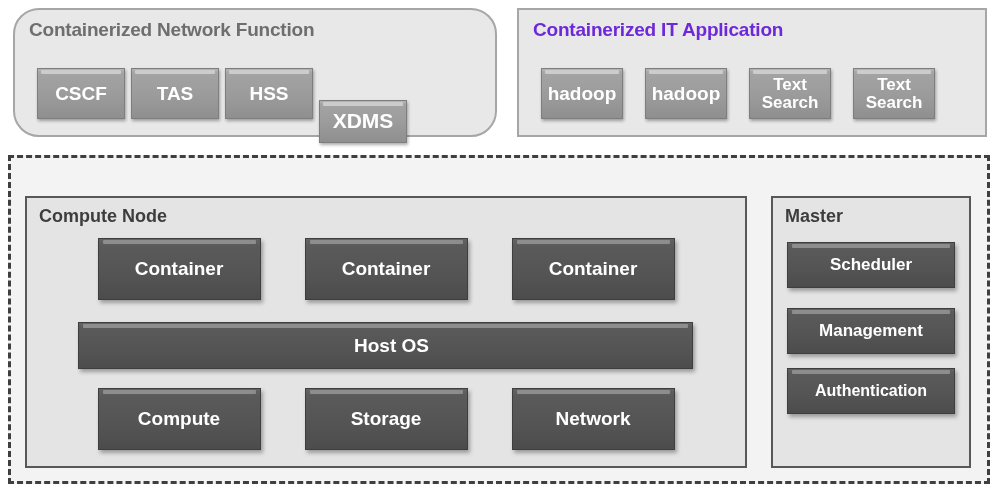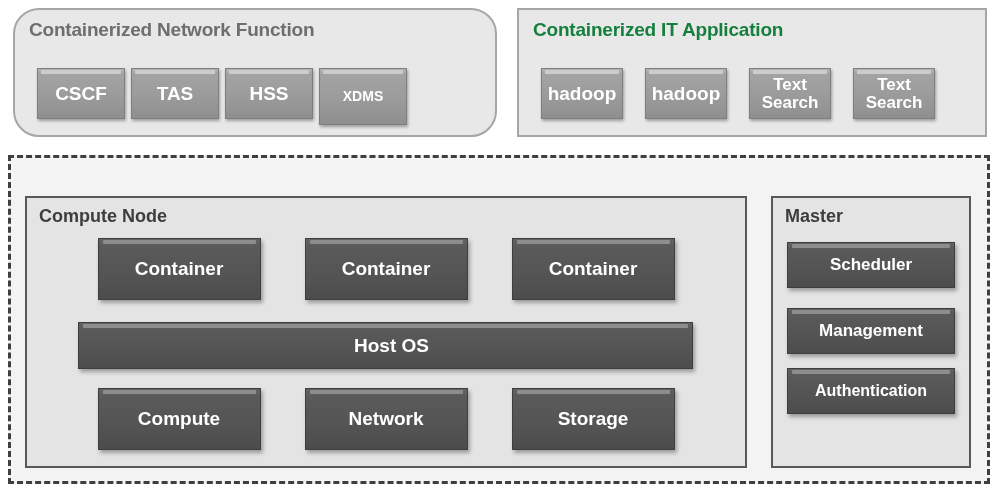--- a/index.html
+++ b/index.html
@@ -29,21 +29,21 @@
   .panel-title {
     position: absolute;
     left: 14px;
     top: 9px;
     font-size: 19px;
     font-weight: bold;
     letter-spacing: -0.2px;
     white-space: nowrap;
   }
   .title-dark  { color: #6e6e6e; }
-  .title-light { color: #15803d; }
+  .title-light { color: #6d28d9; }
 
   .btn-row {
     position: absolute;
     left: 0; right: 0;
     display: flex;
     align-items: flex-start;
   }
 
   
   .btn-light {
@@ -190,21 +190,21 @@
   <div class="btn-row" style="top:58px; left:22px; gap:6px;">
     <div class="btn-light" style="width:88px;height:51px;font-size:19px;">
       <span>CSCF</span>
     </div>
     <div class="btn-light" style="width:88px;height:51px;font-size:19px;">
       <span>TAS</span>
     </div>
     <div class="btn-light" style="width:88px;height:51px;font-size:19px;">
       <span>HSS</span>
     </div>
-    <div class="btn-light" style="width:88px;height:57px;font-size:14px;">
+    <div class="btn-light" style="width:88px;height:43px;font-size:21px;margin-top:32px;">
       <span>XDMS</span>
     </div>
   </div>
 </div>
 
 <div class="top-panel" id="panel-cit">
   <div class="panel-title title-light">Containerized IT Application</div>
   <div class="btn-row" style="top:58px; left:22px; gap:22px;">
     <div class="btn-light" style="width:82px;height:51px;font-size:19px;">
       <span>hadoop</span>
@@ -245,24 +245,24 @@
       <div class="btn-dark" id="host-os">
         <span>Host OS</span>
       </div>
     </div>
 
     <div class="cn-row" id="cn-row-resources">
       <div class="btn-dark cn-cell">
         <span>Compute</span>
       </div>
       <div class="btn-dark cn-cell">
+        <span>Storage</span>
+      </div>
+      <div class="btn-dark cn-cell">
         <span>Network</span>
-      </div>
-      <div class="btn-dark cn-cell">
-        <span>Storage</span>
       </div>
     </div>
   </div>
 
   <div class="inner-panel" id="panel-master">
     <div class="inner-title">Master</div>
 
     <div class="btn-dark master-btn" id="master-scheduler">
       <span>Scheduler</span>
     </div>

